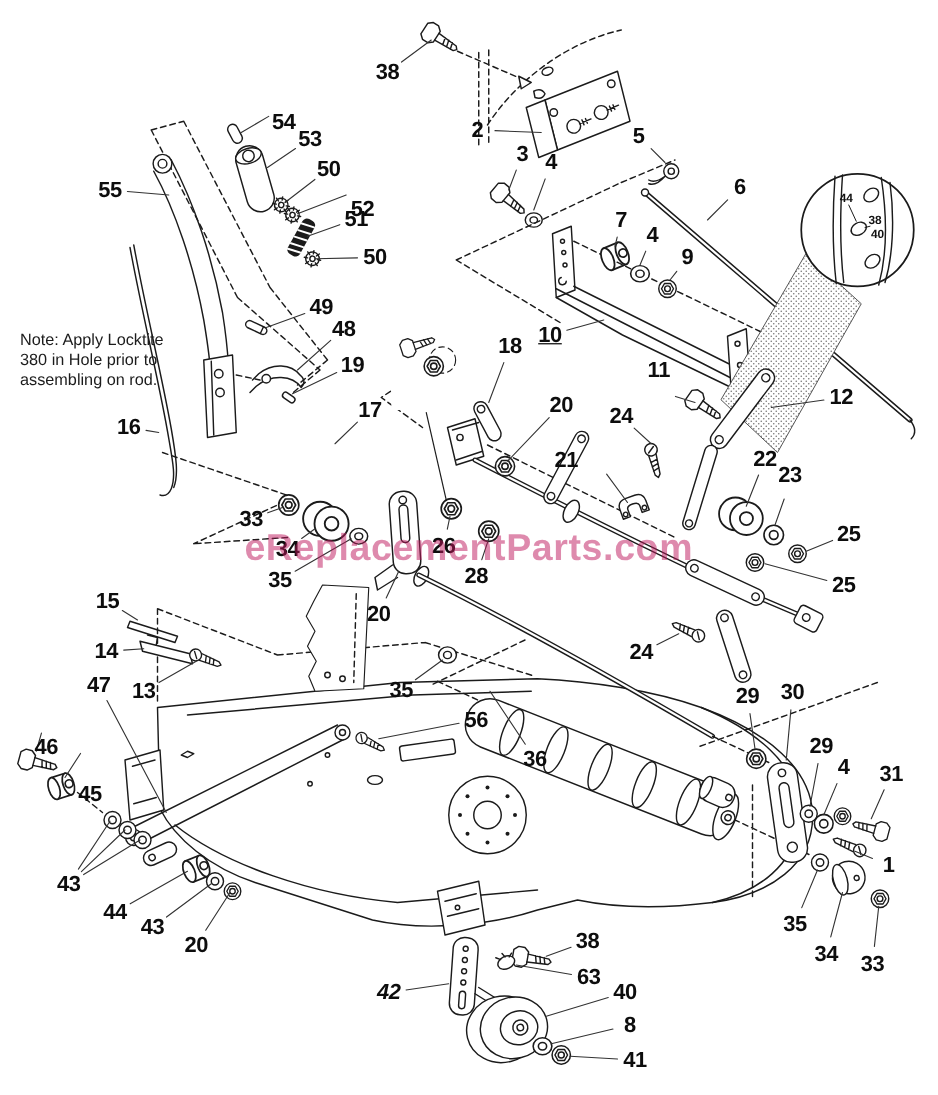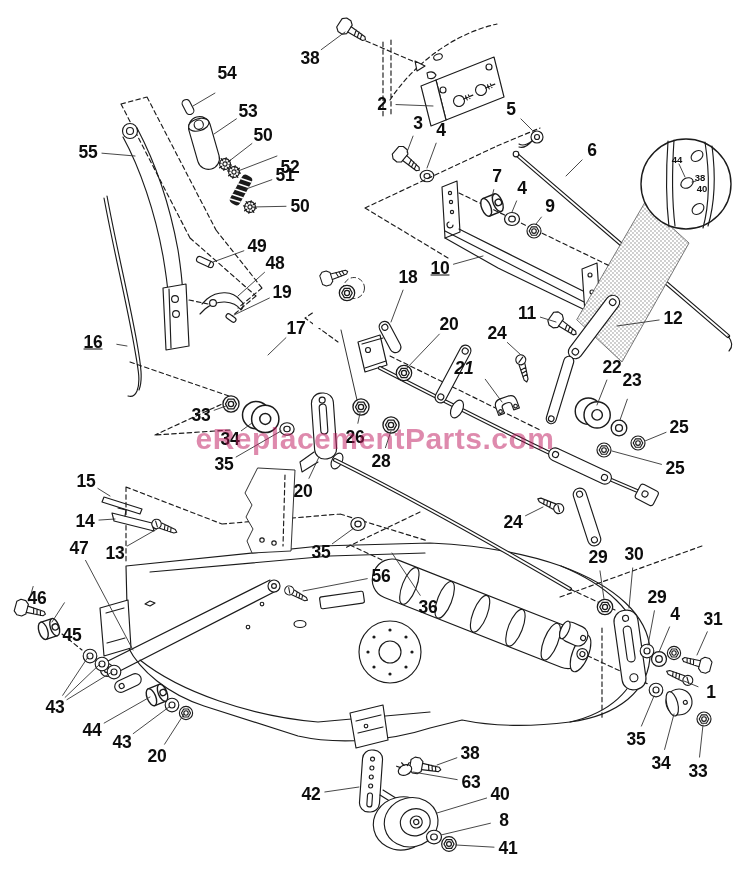--- a/index.html
+++ b/index.html
@@ -459,51 +459,56 @@
           <line x1="669.5672019991862" y1="626.9028952519329" x2="659" y2="652"></line>
           <line x1="707.3140614752517" y1="631.7933616806836" x2="697" y2="655"></line>
           <line x1="698.0347069632263" y1="686.7178435776108" x2="684" y2="681"></line>
           <line x1="641.4059332337658" y1="726.0858261637817" x2="654" y2="696"></line>
           <line x1="664.5900857863437" y1="749.4681381899351" x2="674" y2="714"></line>
           <line x1="699.5128285307578" y1="757.0819775170276" x2="703" y2="725"></line>
         </g>
   </g>
 </svg>
 
+<div id="note">
+  <div>Note: Apply Locktite</div>
+  <div>380 in Hole prior to</div>
+  <div>assembling on rod.</div>
+</div>
 
 
 <div id="labels">
       <div class="plabel" style="left: 310px; top: 58px;">38</div>
-      <div class="plabel" style="left: 227px; top: 73px;">54</div>
+      <div class="plabel" style="left: 227px; top: 98px;">54</div>
       <div class="plabel" style="left: 248px; top: 111px;">53</div>
       <div class="plabel" style="left: 263px; top: 135px;">50</div>
       <div class="plabel" style="left: 290px; top: 167px;">52</div>
       <div class="plabel" style="left: 285px; top: 175px;">51</div>
       <div class="plabel" style="left: 300px; top: 206px;">50</div>
       <div class="plabel" style="left: 88px; top: 152px;">55</div>
       <div class="plabel" style="left: 257px; top: 246px;">49</div>
       <div class="plabel" style="left: 275px; top: 263px;">48</div>
       <div class="plabel" style="left: 282px; top: 292px;">19</div>
-      <div class="plabel" style="left: 93px; top: 342px; text-decoration: underline;">16</div>
+      <div class="plabel" style="left: 103px; top: 342px;">16</div>
       <div class="plabel" style="left: 296px; top: 328px;">17</div>
       <div class="plabel" style="left: 382px; top: 104px;">2</div>
       <div class="plabel" style="left: 418px; top: 123px;">3</div>
       <div class="plabel" style="left: 441px; top: 130px;">4</div>
       <div class="plabel" style="left: 511px; top: 109px;">5</div>
       <div class="plabel" style="left: 592px; top: 150px;">6</div>
       <div class="plabel" style="left: 497px; top: 176px;">7</div>
       <div class="plabel" style="left: 522px; top: 188px;">4</div>
       <div class="plabel" style="left: 550px; top: 206px;">9</div>
       <div class="plabel" style="left: 440px; top: 268px; text-decoration: underline;">10</div>
-      <div class="plabel" style="left: 527px; top: 313px;">11</div>
+      <div class="plabel" style="left: 527px; top: 296px;">11</div>
       <div class="plabel" style="left: 673px; top: 318px;">12</div>
       <div class="plabel" style="left: 408px; top: 277px;">18</div>
       <div class="plabel" style="left: 449px; top: 324px;">20</div>
       <div class="plabel" style="left: 497px; top: 333px;">24</div>
-      <div class="plabel" style="left: 464px; top: 368px; font-style: italic;">21</div>
+      <div class="plabel" style="left: 453px; top: 368px;">21</div>
       <div class="plabel" style="left: 612px; top: 367px;">22</div>
       <div class="plabel" style="left: 632px; top: 380px;">23</div>
       <div class="plabel" style="left: 679px; top: 427px;">25</div>
       <div class="plabel" style="left: 675px; top: 468px;">25</div>
       <div class="plabel" style="left: 513px; top: 522px;">24</div>
       <div class="plabel" style="left: 355px; top: 437px;">26</div>
       <div class="plabel" style="left: 381px; top: 461px;">28</div>
       <div class="plabel" style="left: 303px; top: 491px;">20</div>
       <div class="plabel" style="left: 201px; top: 415px;">33</div>
       <div class="plabel" style="left: 230px; top: 439px;">34</div>
@@ -514,21 +519,21 @@
       <div class="plabel" style="left: 86px; top: 481px;">15</div>
       <div class="plabel" style="left: 85px; top: 521px;">14</div>
       <div class="plabel" style="left: 115px; top: 553px;">13</div>
       <div class="plabel" style="left: 79px; top: 548px;">47</div>
       <div class="plabel" style="left: 37px; top: 573px; margin-top: 25px;">46</div>
       <div class="plabel" style="left: 72px; top: 591px; margin-top: 44px;">45</div>
       <div class="plabel" style="left: 55px; top: 707px;">43</div>
       <div class="plabel" style="left: 92px; top: 730px;">44</div>
       <div class="plabel" style="left: 122px; top: 742px;">43</div>
       <div class="plabel" style="left: 157px; top: 756px;">20</div>
-      <div class="plabel" style="left: 311px; top: 794px;">42</div>
+      <div class="plabel" style="left: 311px; top: 794px; font-style: italic;">42</div>
       <div class="plabel" style="left: 470px; top: 753px;">38</div>
       <div class="plabel" style="left: 471px; top: 782px;">63</div>
       <div class="plabel" style="left: 500px; top: 794px;">40</div>
       <div class="plabel" style="left: 504px; top: 820px;">8</div>
       <div class="plabel" style="left: 508px; top: 848px;">41</div>
       <div class="plabel" style="left: 598px; top: 557px;">29</div>
       <div class="plabel" style="left: 634px; top: 554px;">30</div>
       <div class="plabel" style="left: 657px; top: 597px;">29</div>
       <div class="plabel" style="left: 675px; top: 614px;">4</div>
       <div class="plabel" style="left: 713px; top: 619px;">31</div>

